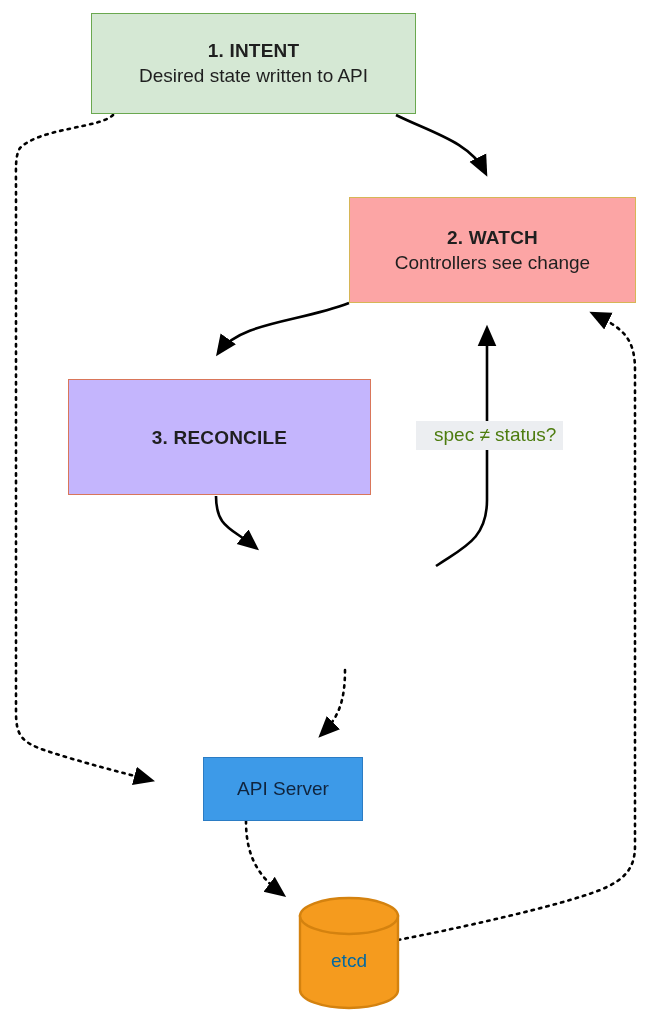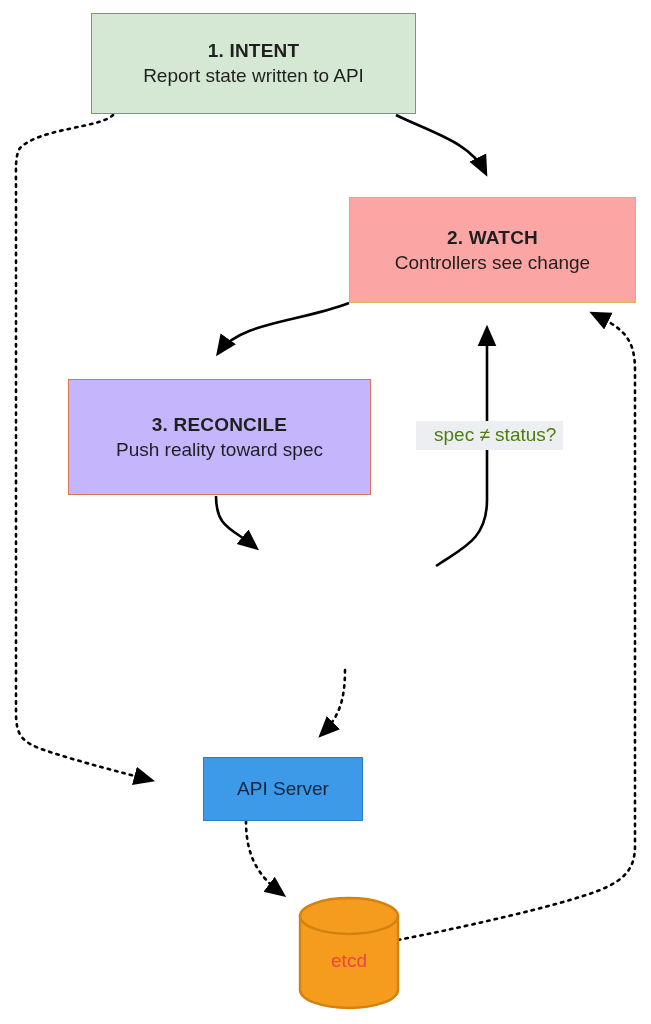--- a/index.html
+++ b/index.html
@@ -81,21 +81,21 @@
   }
   .node-etcd {
     left: 300px; top: 898px; width: 98px; height: 110px;
   }
   .etcd-label {
     position: absolute;
     left: 0; right: 0;
     top: 52px;
     text-align: center;
     font-size: 19px;
-    color: #ef4444;
+    color: #0369a1;
   }
   .edge-label {
     position: absolute;
     left: 416px; top: 421px;
     padding: 2px 7px 3px 18px;
     background: #eceef1;
     color: #4d7c0f;
     font-size: 19px;
     line-height: 24px;
     white-space: nowrap;
@@ -135,31 +135,30 @@
              L 635,370 C 635,346 628,334 612,324 C 604,318 598,316 594,314" fill="none" stroke="#000000" stroke-width="2.6" stroke-dasharray="2.4 5.2" stroke-linecap="round" marker-end="url(#arrowDotted)"></path>
 
     <g>
       <path d="M 300,916 L 300,990 A 49,18 0 0 0 398,990 L 398,916 Z" fill="#f59b1e" stroke="#d4820f" stroke-width="2.4"></path>
       <ellipse cx="349" cy="916" rx="49" ry="18" fill="#f59b1e" stroke="#d4820f" stroke-width="2.4"></ellipse>
     </g>
   </svg>
 
   <div class="node node-intent">
     <div class="node-title">1. INTENT</div>
-    <div class="node-sub">Report state written to API</div>
+    <div class="node-sub">Desired state written to API</div>
   </div>
 
   <div class="node node-watch">
     <div class="node-title">2. WATCH</div>
     <div class="node-sub">Controllers see change</div>
   </div>
 
   <div class="node node-reconcile">
     <div class="node-title">3. RECONCILE</div>
-    <div class="node-sub">Push reality toward spec</div>
   </div>
 
 
   <div class="node node-apiserver">
     <div class="node-sub">API Server</div>
   </div>
 
   <div class="node node-etcd">
     <div class="etcd-label">etcd</div>
   </div>

